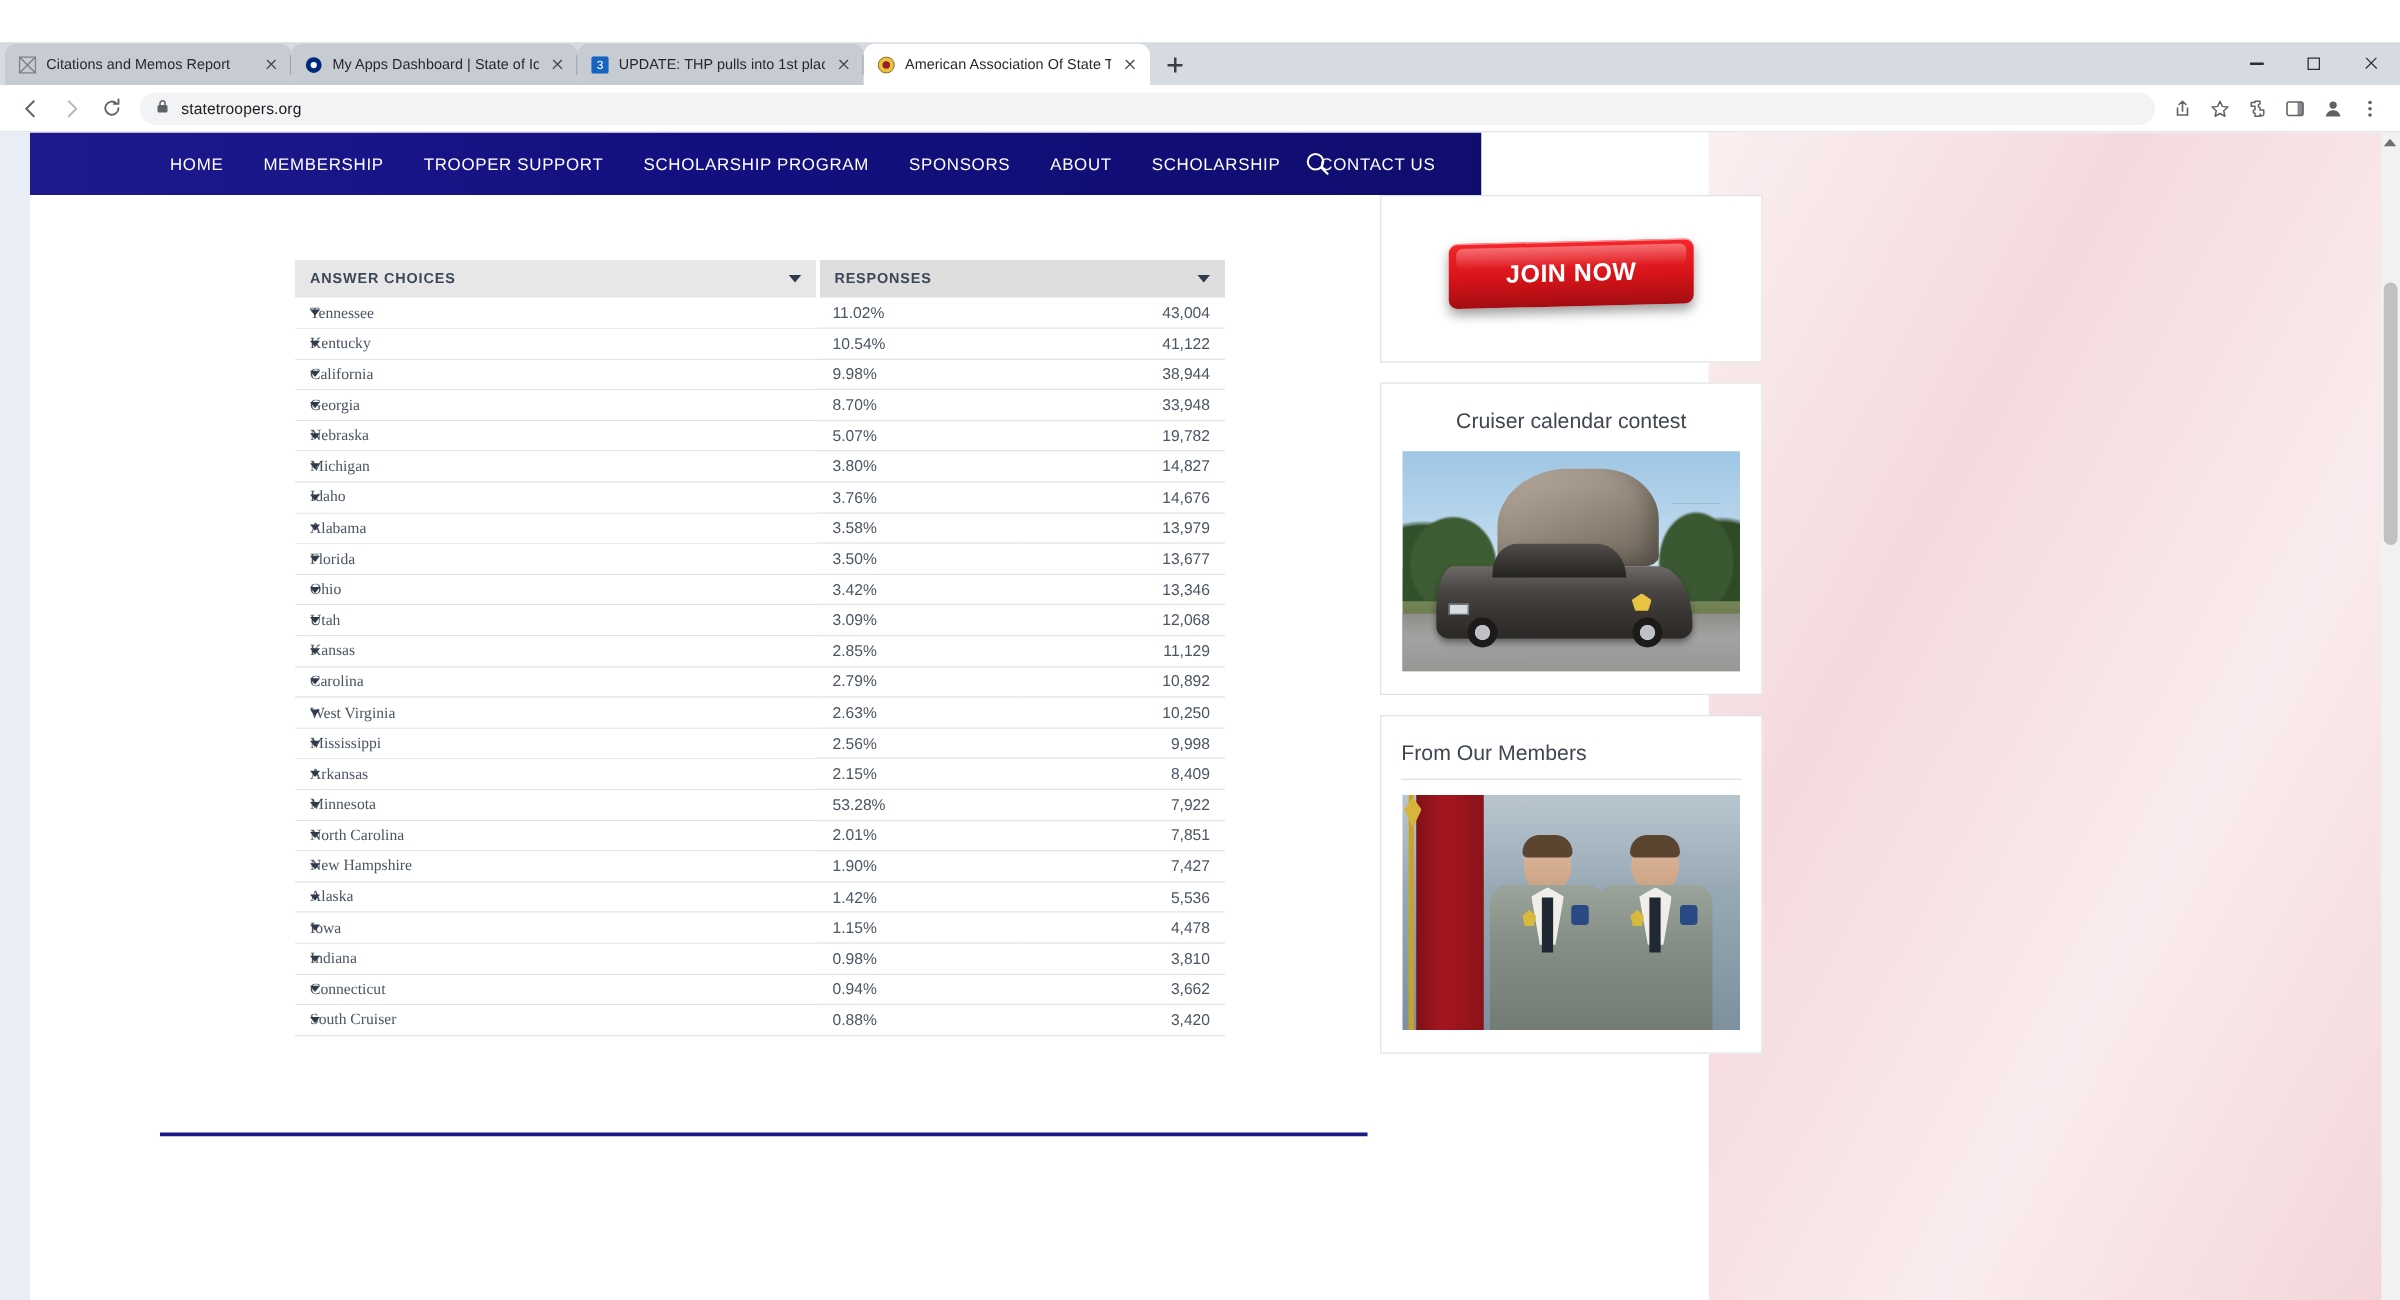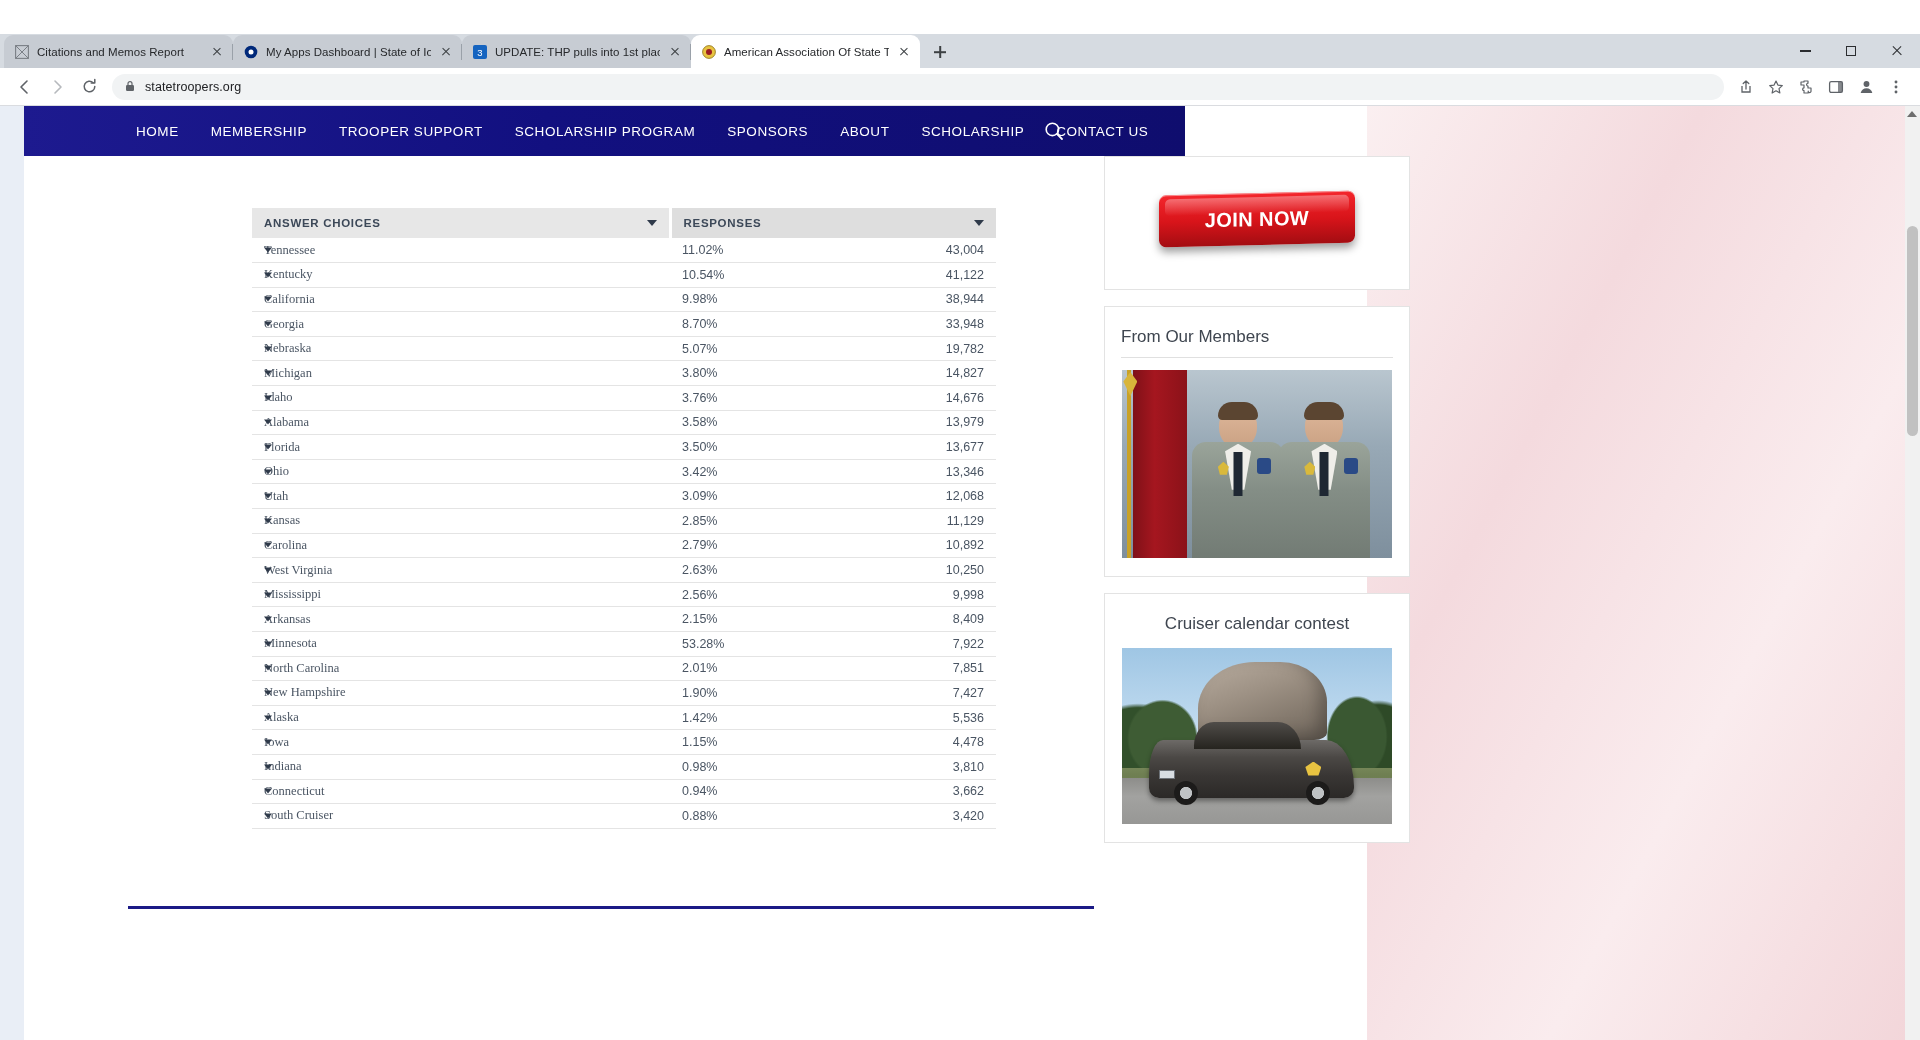--- a/index.html
+++ b/index.html
@@ -104,21 +104,21 @@
   .navlink {
     color: #ffffff; font-size: 13.5px; letter-spacing: .55px;
     padding: 0 16px; white-space: nowrap;
     font-family: "Liberation Sans", sans-serif; font-weight: 400;
   }
   .nav-search { position:absolute; right: 120px; top: 14px; width: 22px; height: 22px; color:#fff; }
 
   
   .content { position: absolute; left: 24px; top: 50px; width: 1343px; bottom: 0; }
 
-  .survey-wrap { position: absolute; left: 228px; top: 52px; width: 744px; }
+  .survey-wrap { position: absolute; left: 212px; top: 52px; width: 744px; }
 
   table.survey { width: 744px; border-collapse: collapse; table-layout: fixed; }
   table.survey th {
     background: #e2e2e2; color: #3c4858; font-size: 11.5px; font-weight: 700;
     letter-spacing: .7px; text-align: left; padding: 9px 12px; height: 30px;
     position: relative;
   }
   table.survey th.c-answer { width: 418px; background: #e7e7e7; }
   table.survey th.c-resp { width: 326px; background: #dedede; border-left: 3px solid #ffffff; }
   .th-caret {
@@ -564,20 +564,36 @@
       </div>
 
       <div class="hr-rule"></div>
 
       <div class="sidebar">
 
         <div class="card">
           <div class="joinnow-wrap">
             <div class="joinnow">
               <span>JOIN NOW</span>
+            </div>
+          </div>
+        </div>
+
+        <div class="card">
+          <div class="card-title">Cruiser calendar contest</div>
+          <div class="photo">
+            <div class="trees-l"></div>
+            <div class="rushmore"></div>
+            <div class="trees-r"></div>
+            <div class="road"></div>
+            <div class="car">
+              <span class="wheel l"></span>
+              <span class="wheel r"></span>
+              <span class="car-badge"></span>
+              <span class="plate"></span>
             </div>
           </div>
         </div>
 
         <div class="card">
           <div class="card-title left">From Our Members</div>
           <div class="photo2">
             <div class="flag"></div>
             <div class="flag-pole"></div>
             <div class="flag-finial"></div>
@@ -595,36 +611,20 @@
               <span class="t-hair"></span>
               <span class="t-body"></span>
               <span class="t-shirt"></span>
               <span class="t-tie"></span>
               <span class="t-badge"></span>
               <span class="t-patch"></span>
             </div>
           </div>
         </div>
 
-        <div class="card">
-          <div class="card-title">Cruiser calendar contest</div>
-          <div class="photo">
-            <div class="trees-l"></div>
-            <div class="rushmore"></div>
-            <div class="trees-r"></div>
-            <div class="road"></div>
-            <div class="car">
-              <span class="wheel l"></span>
-              <span class="wheel r"></span>
-              <span class="car-badge"></span>
-              <span class="plate"></span>
-            </div>
-          </div>
-        </div>
-
       </div>
     </div>
 
     <div class="scrollbar">
       <div class="scroll-arrow scroll-up"></div>
       <div class="scroll-thumb"></div>
       <div class="scroll-arrow scroll-down"></div>
     </div>
 
   </div>

